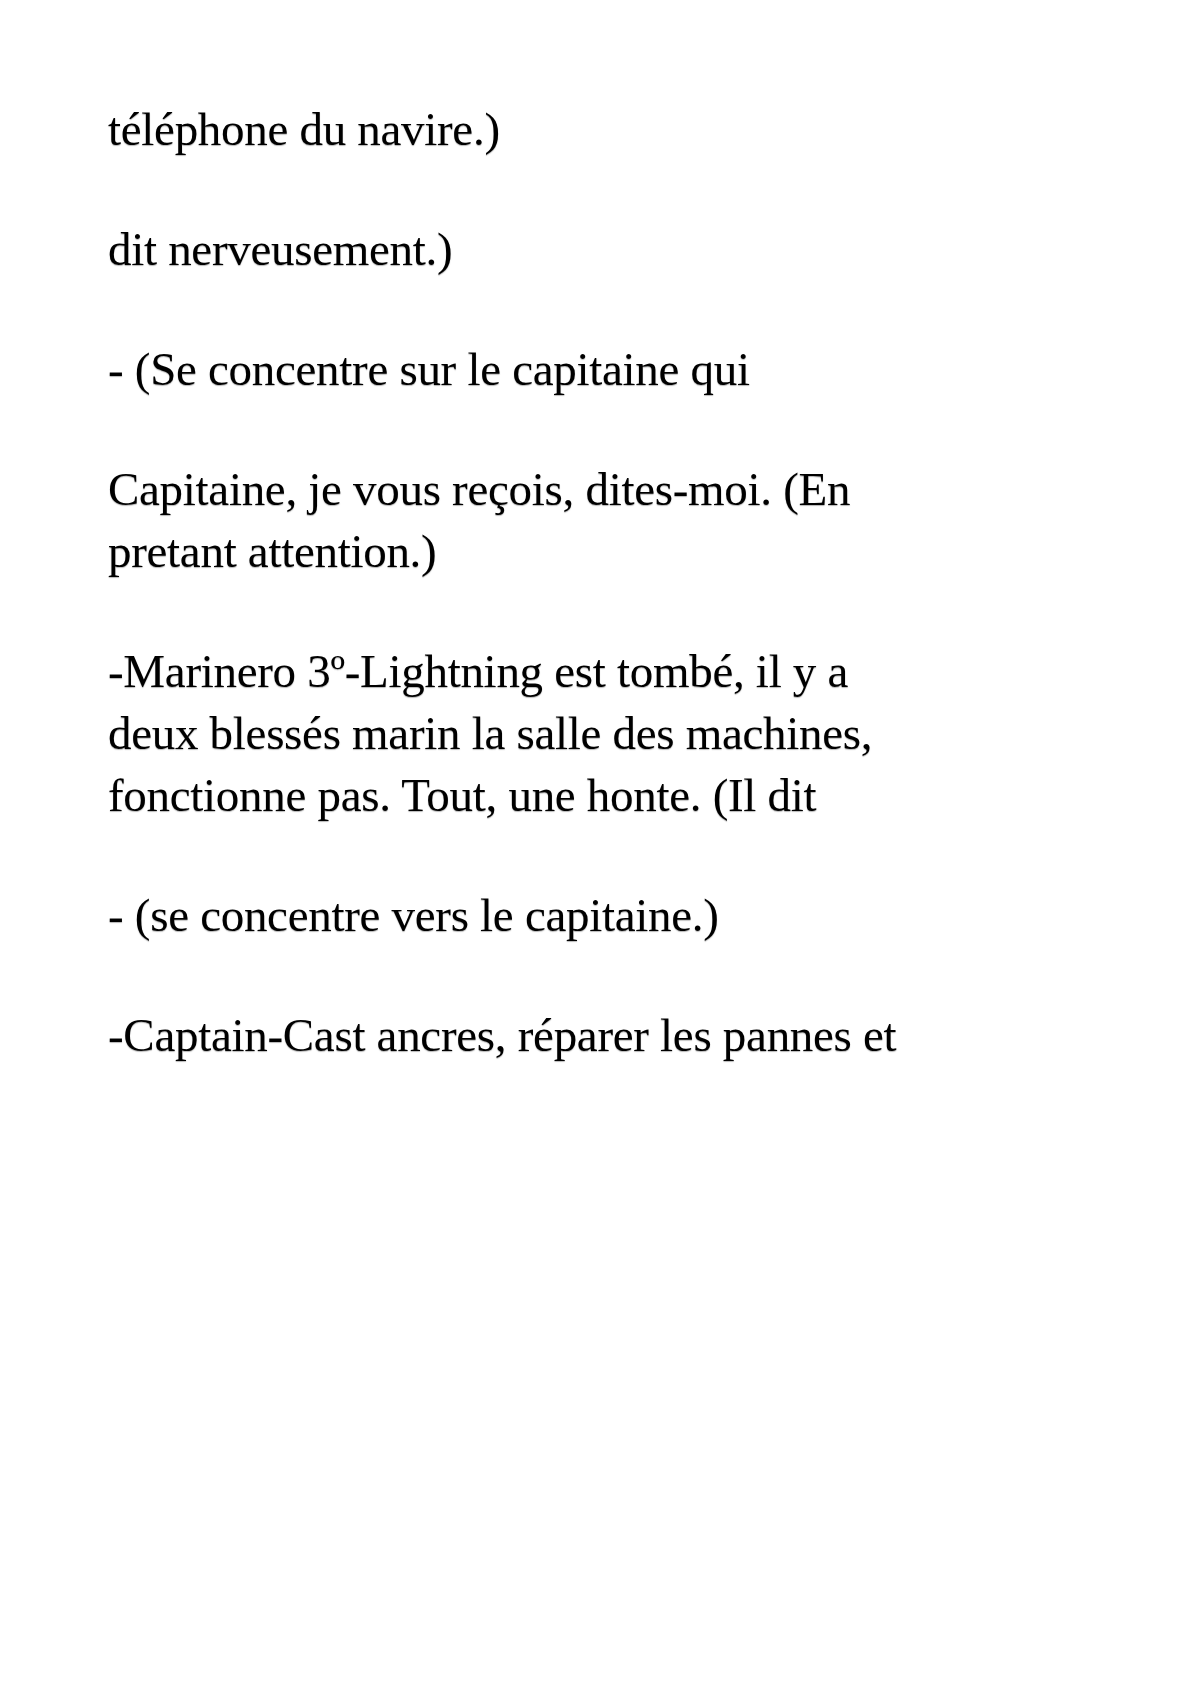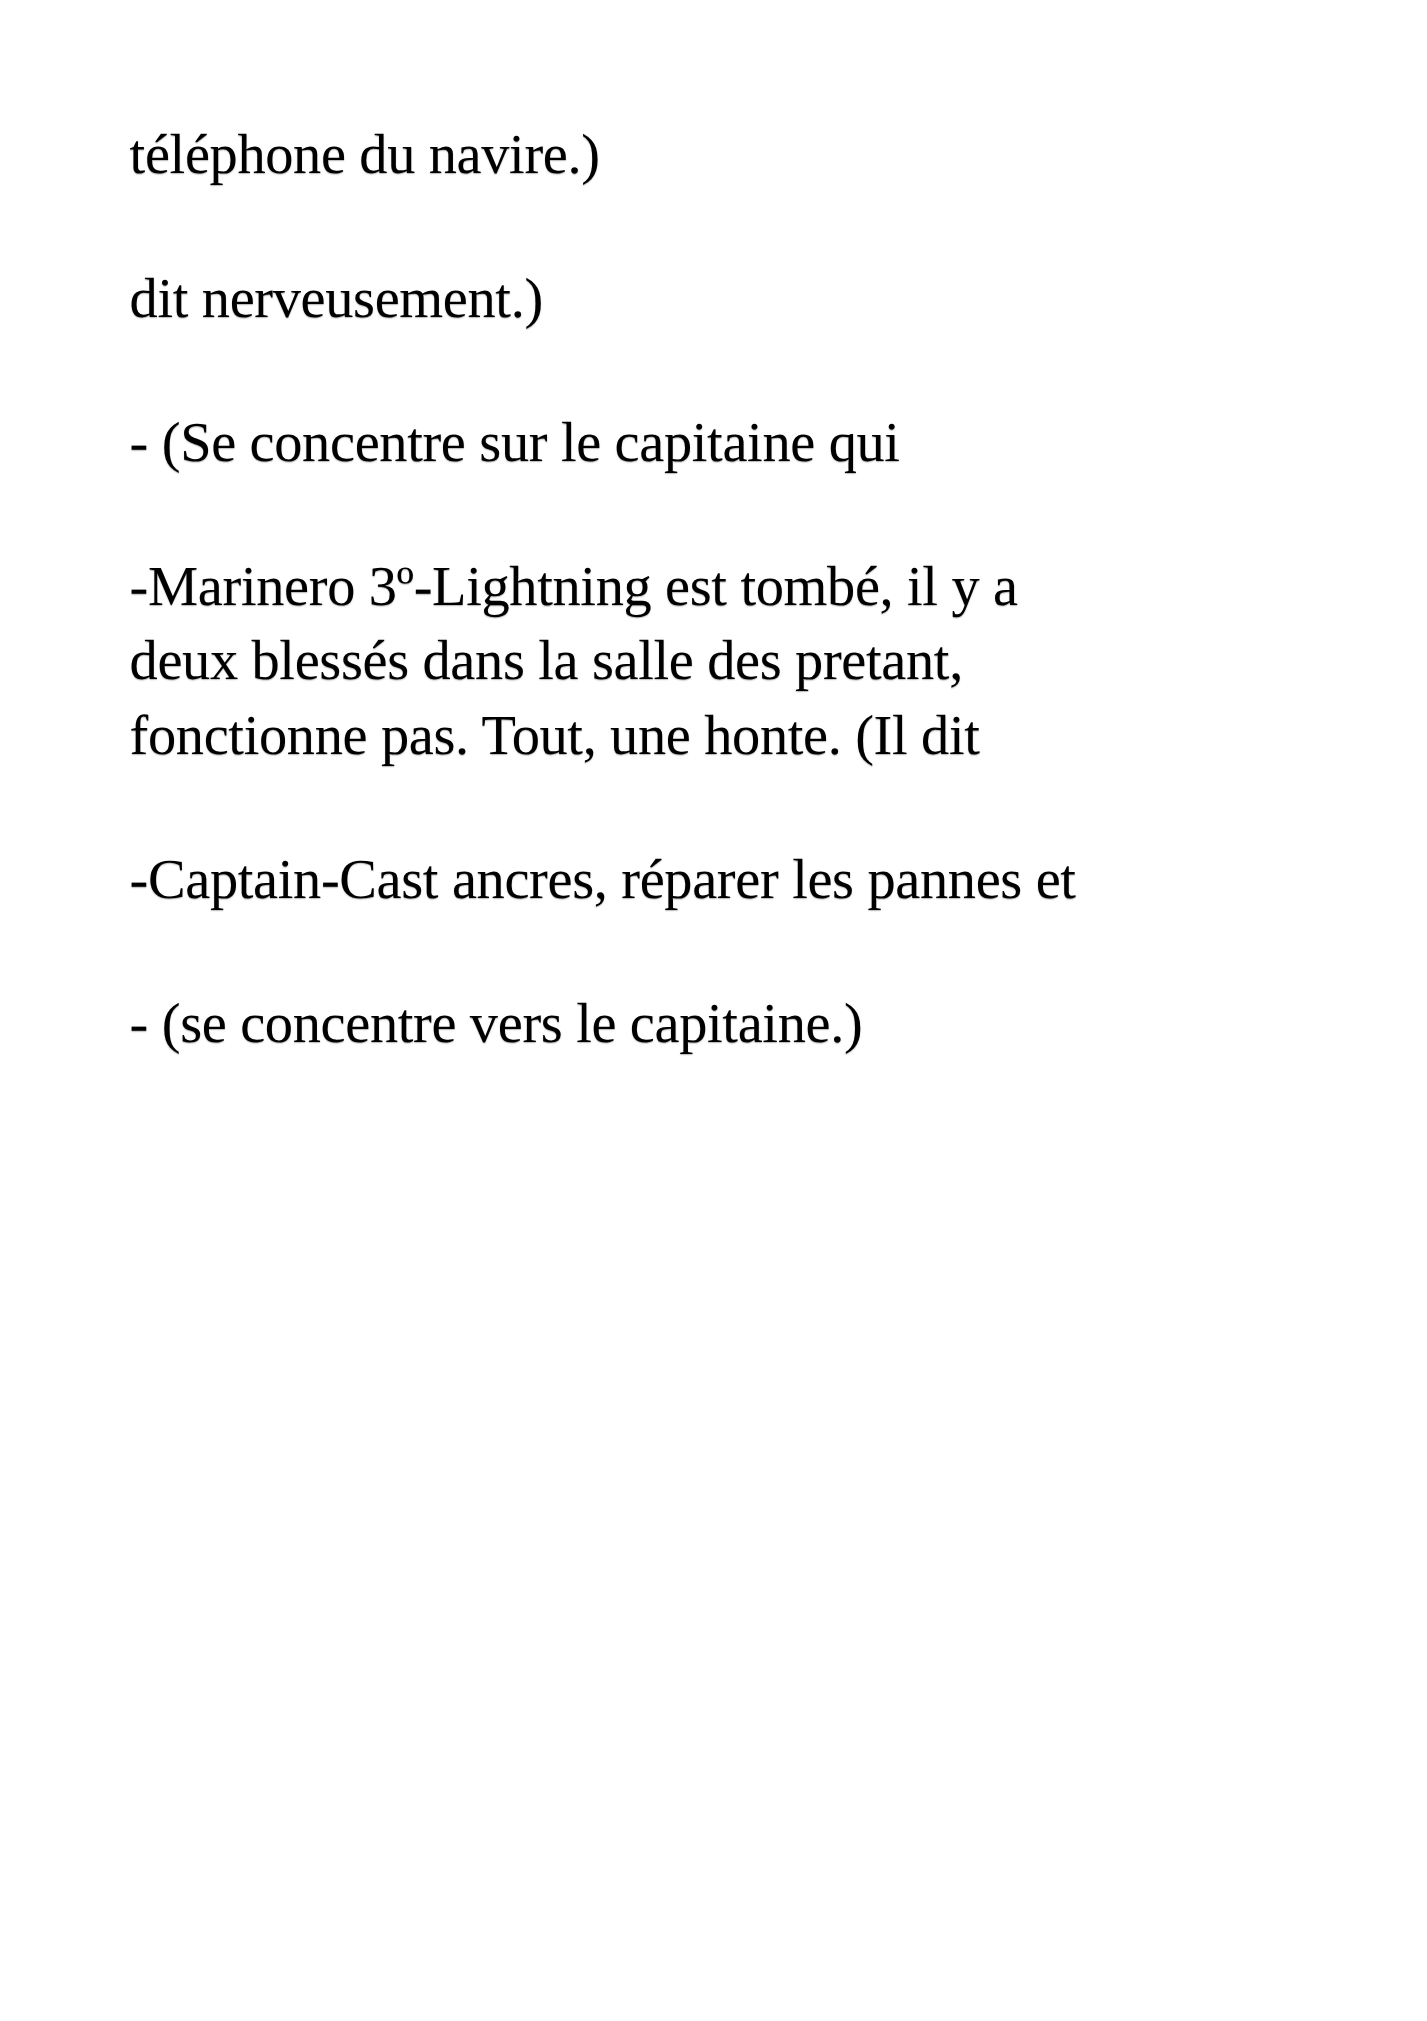--- a/index.html
+++ b/index.html
@@ -45,30 +45,34 @@
     </p>
 
     <p class="para">
       <span class="line">dit nerveusement.)</span>
     </p>
 
     <p class="para">
       <span class="line">- (Se concentre sur le capitaine qui</span>
     </p>
 
+    <p class="para">
+      <span class="line">Capitaine, je vous reçois, dites-moi. (En</span>
+      <span class="line">pretant attention.)</span>
+    </p>
 
 
     <p class="para">
       <span class="line">-Marinero 3º-Lightning est tombé, il y a</span>
-      <span class="line">deux blessés dans la salle des pretant,</span>
+      <span class="line">deux blessés marin la salle des machines,</span>
       <span class="line">fonctionne pas. Tout, une honte. (Il dit</span>
+    </p>
+
+    <p class="para">
+      <span class="line">- (se concentre vers le capitaine.)</span>
     </p>
 
     <p class="para">
       <span class="line">-Captain-Cast ancres, réparer les pannes et</span>
     </p>
 
-    <p class="para">
-      <span class="line">- (se concentre vers le capitaine.)</span>
-    </p>
-
   </div>
 </div>
 
 </body></html>

